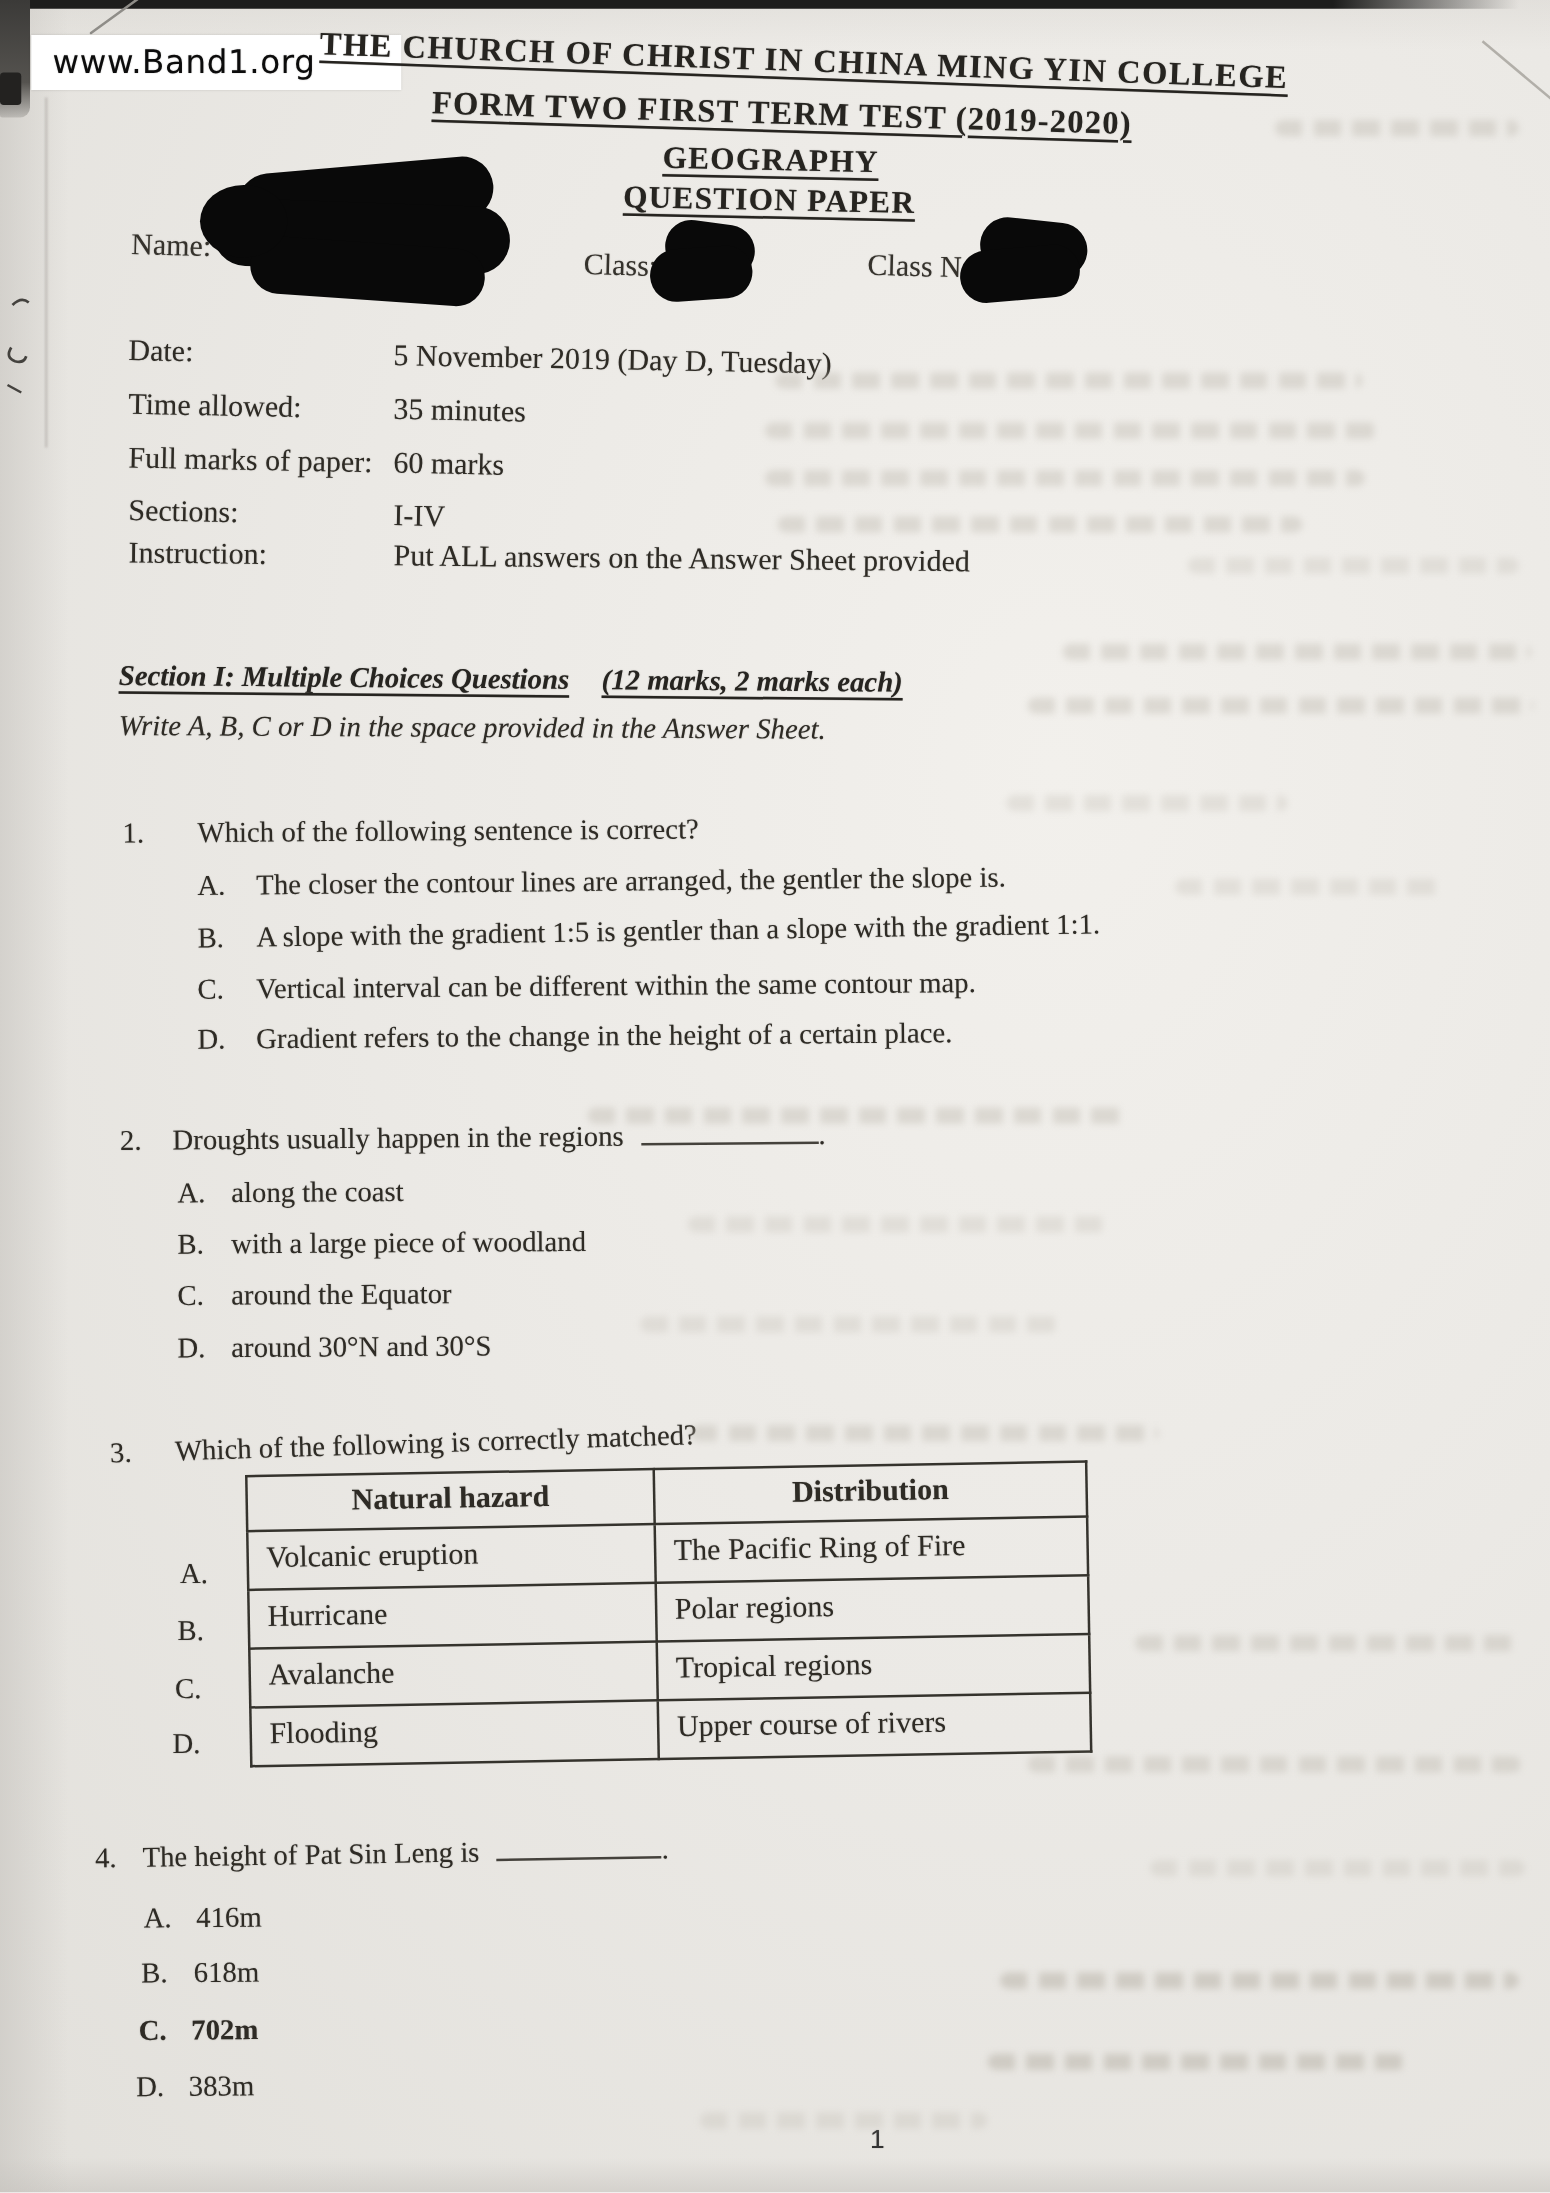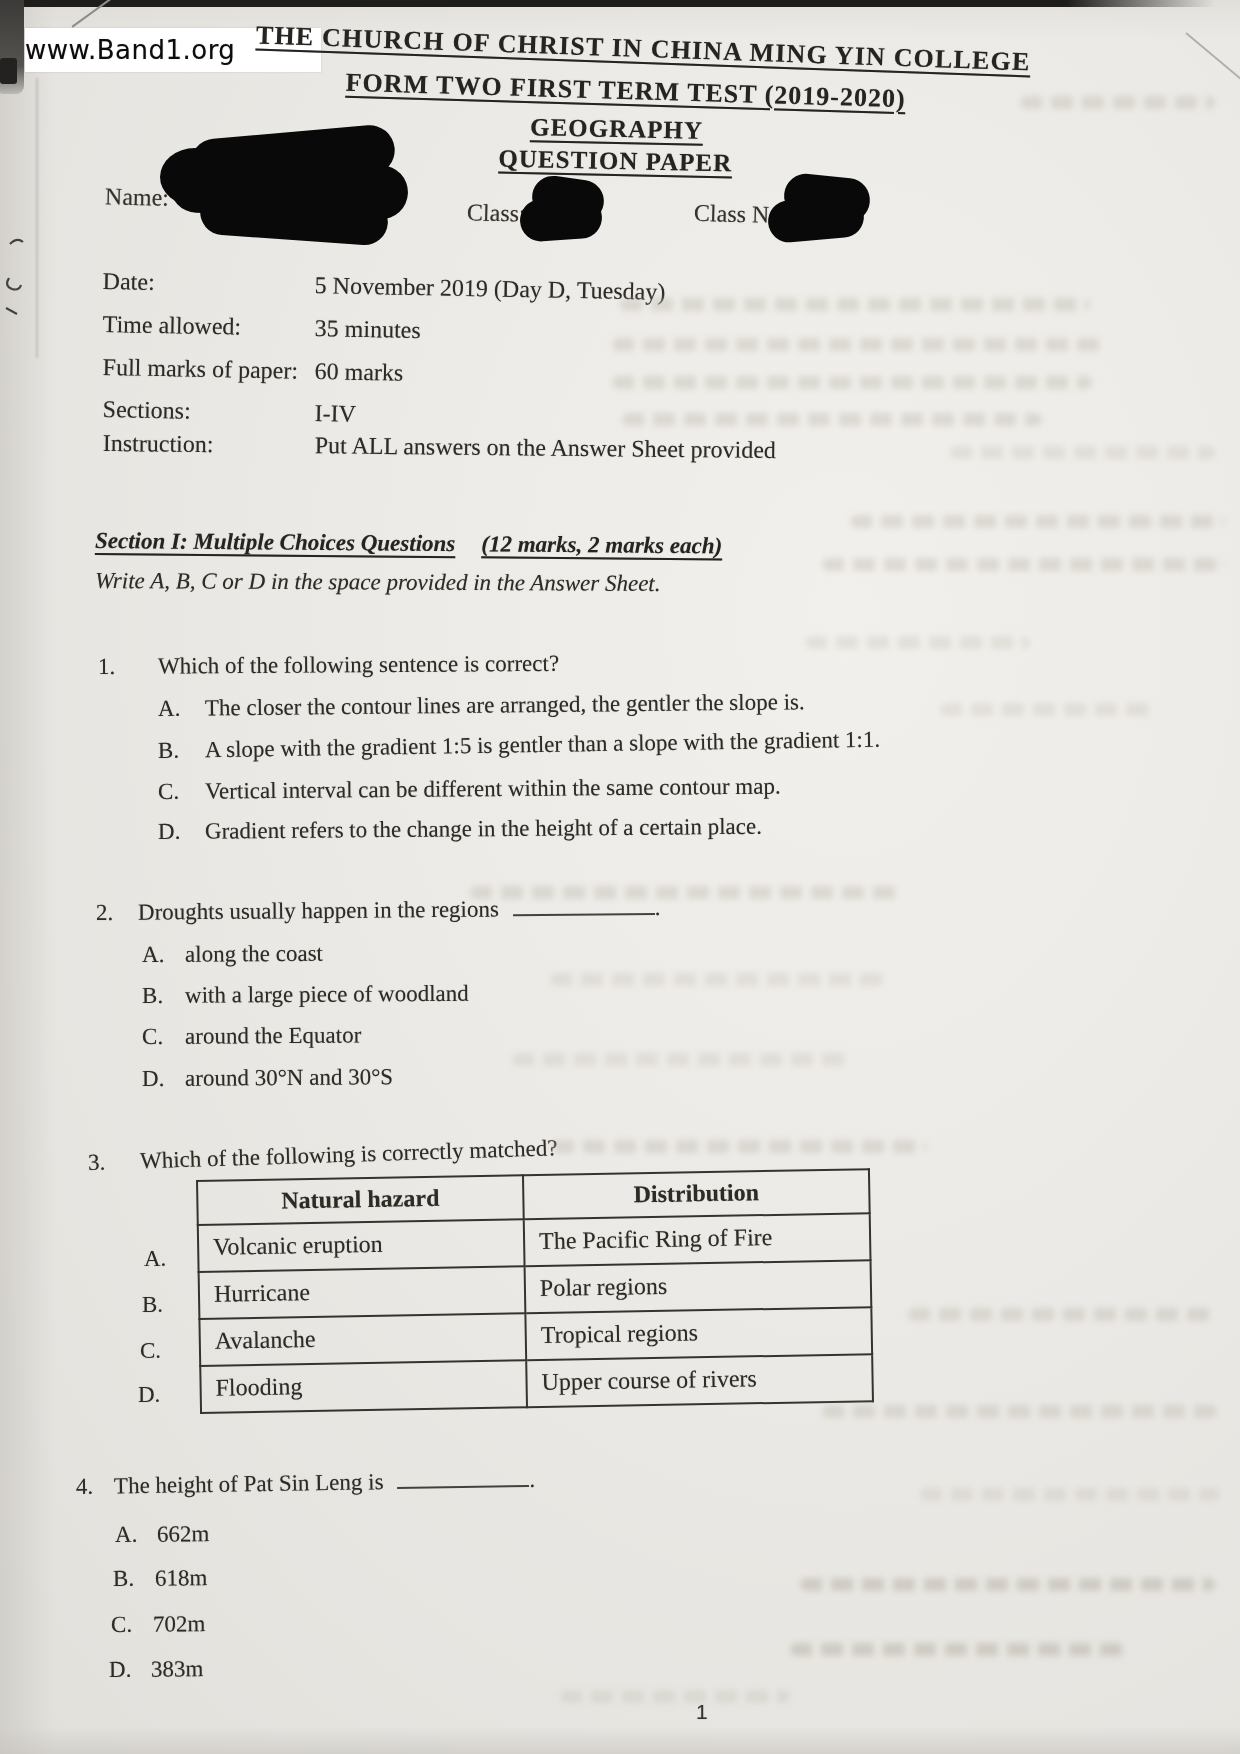--- a/index.html
+++ b/index.html
@@ -24,21 +24,21 @@
   .left-strip { left:0; top:0; width:24px; height:94px;
     background:linear-gradient(180deg,#3b3a38 0%, #55534f 70%, rgba(110,108,104,.25) 100%);
     border-radius:0 0 8px 2px; }
   .left-mark { left:0; top:58px; width:17px; height:26px; background:#232220; border-radius:3px; }
   .edge-line { left:36px; top:78px; width:2px; height:280px; background:rgba(140,136,128,.35); filter:blur(1px); }
   .pencil { left:72px; top:26px; width:48px; height:2px; background:#8f8d88; transform:rotate(-36deg); transform-origin:left center; border-radius:2px; }
   .crease { left:1186px; top:32px; width:78px; height:2px; background:#b2afa9; transform:rotate(40deg); transform-origin:left center; }
 
   
   .watermark { left:25px; top:28px; width:296px; height:44px; background:#ffffff;
-    font-family:"DejaVu Sans", sans-serif; font-size:26px; line-height:44px; 
+    font-family:"DejaVu Sans", sans-serif; font-size:26px; line-height:44px; padding-left:17px;
     color:#0c0c0c; letter-spacing:0.5px; box-shadow:0 0 2px rgba(0,0,0,.15); }
 
   
   .hline { left:50%; font-weight:bold; text-decoration:underline; text-underline-offset:5px;
     text-decoration-thickness:2px; color:#262420; }
   .h1 { top:34px; font-size:26px; letter-spacing:1.2px; transform:translateX(-47%) rotate(2deg); }
   .h2 { top:76px; font-size:26px; letter-spacing:1px; transform:translateX(-49%) rotate(1.7deg); }
   .h3 { top:115px; font-size:25px; letter-spacing:1px; transform:translateX(-52%) rotate(1.2deg); }
   .h4 { top:147px; font-size:25px; letter-spacing:1px; transform:translateX(-52%) rotate(1.2deg); }
 
@@ -216,26 +216,26 @@
   <span class="abs q3letter txt" style="left:144px; top:1246px;">A.</span>
   <span class="abs q3letter txt" style="left:142px; top:1292px;">B.</span>
   <span class="abs q3letter txt" style="left:140px; top:1338px;">C.</span>
   <span class="abs q3letter txt" style="left:138px; top:1382px;">D.</span>
 
   <div class="abs qline txt" style="left:76px; top:1474px; transform:rotate(-0.9deg); transform-origin:left center;">
     <span class="qnum" style="width:38px;">4.</span><span>The height of Pat Sin Leng is</span>
     <span class="blank" style="width:132px; margin-left:8px;"></span><span>.</span>
   </div>
   <div class="abs opt txt" style="left:115px; top:1522px; transform:rotate(-0.5deg); transform-origin:left center;">
-    <span class="ol" style="width:42px;">A.</span><span>662m</span>
+    <span class="ol" style="width:42px;">A.</span><span>416m</span>
   </div>
   <div class="abs opt txt" style="left:113px; top:1566px; transform:rotate(-0.5deg); transform-origin:left center;">
     <span class="ol" style="width:42px;">B.</span><span>618m</span>
   </div>
-  <div class="abs opt txt" style="left:111px; top:1612px; transform:rotate(-0.5deg); transform-origin:left center;">
+  <div class="abs opt txt" style="left:111px; top:1612px; transform:rotate(-0.5deg); transform-origin:left center;font-weight:bold;">
     <span class="ol" style="width:42px;">C.</span><span>702m</span>
   </div>
   <div class="abs opt txt" style="left:109px; top:1657px; transform:rotate(-0.5deg); transform-origin:left center;">
     <span class="ol" style="width:42px;">D.</span><span>383m</span>
   </div>
 
   <div class="abs pgnum txt" style="left:696px; top:1700px;">1</div>
 
   <div class="ghost" style="left:1020px; top:96px;  width:195px;"></div>
   <div class="ghost" style="left:620px;  top:298px; width:470px;"></div>

